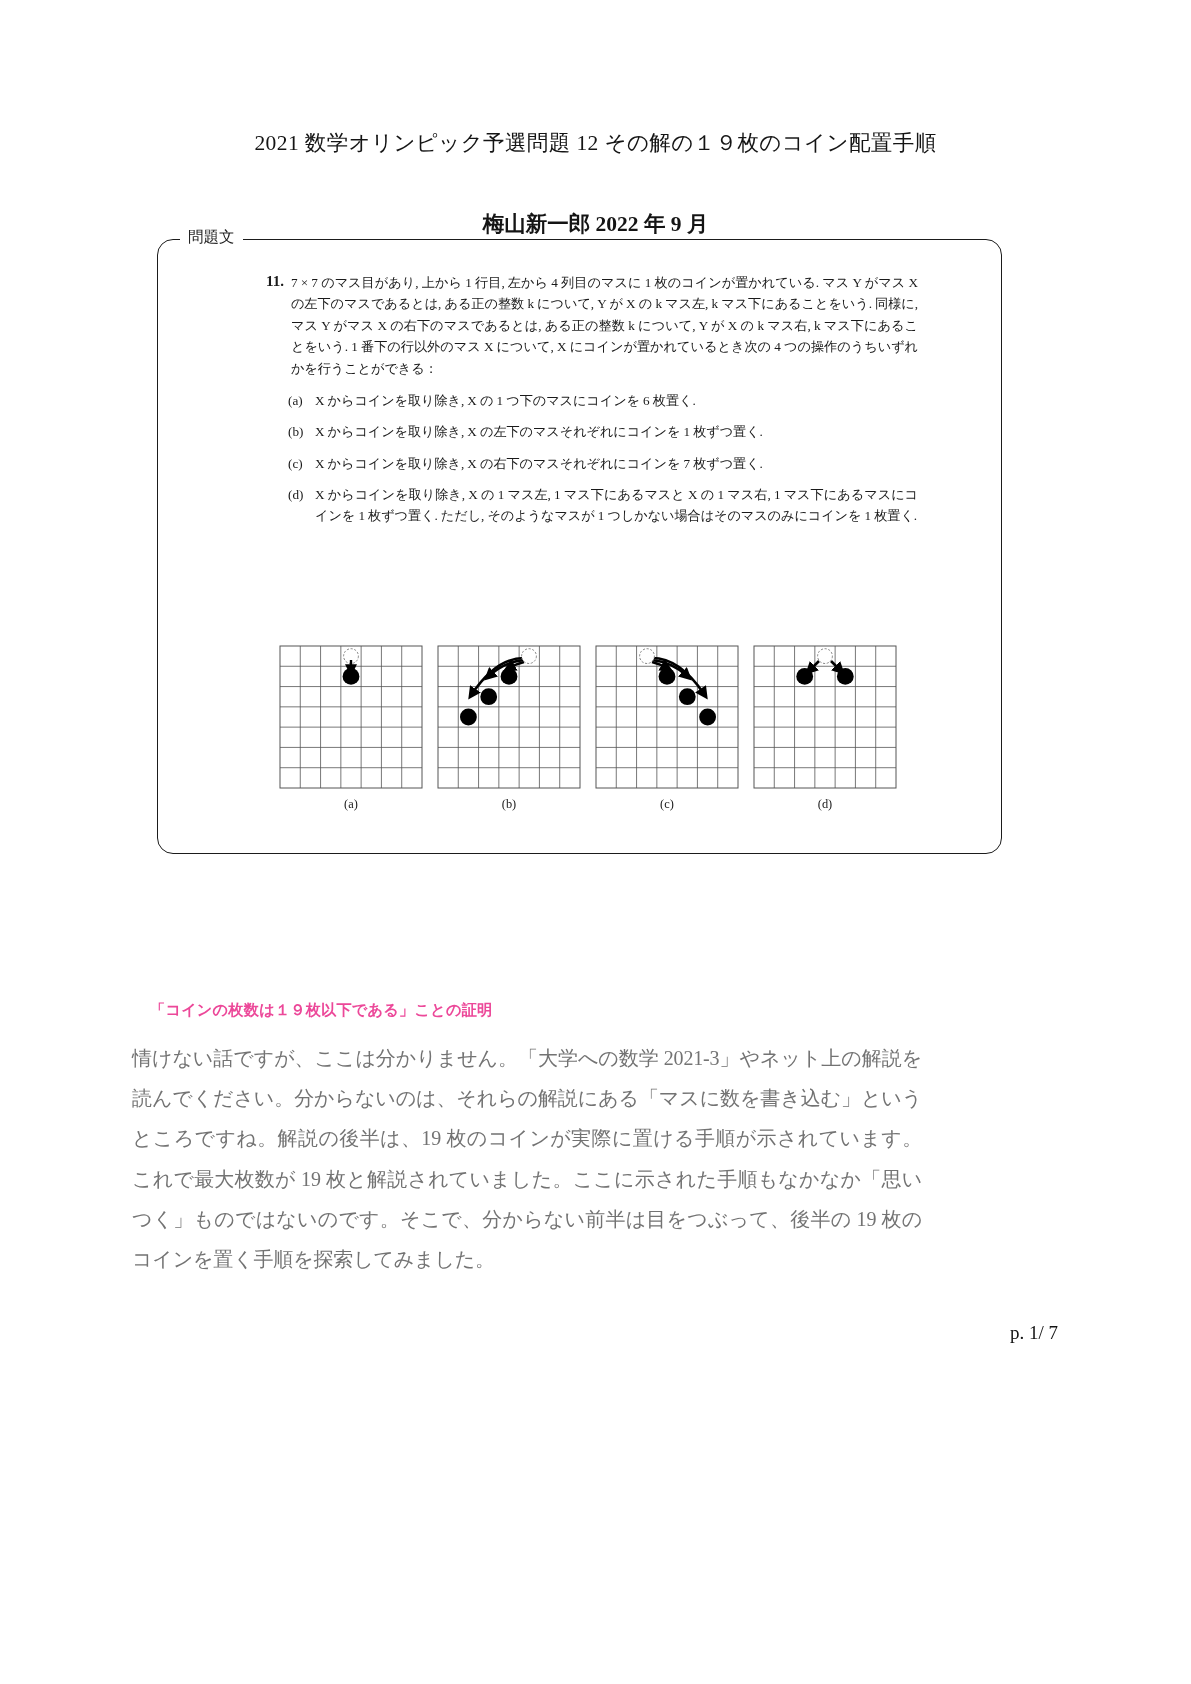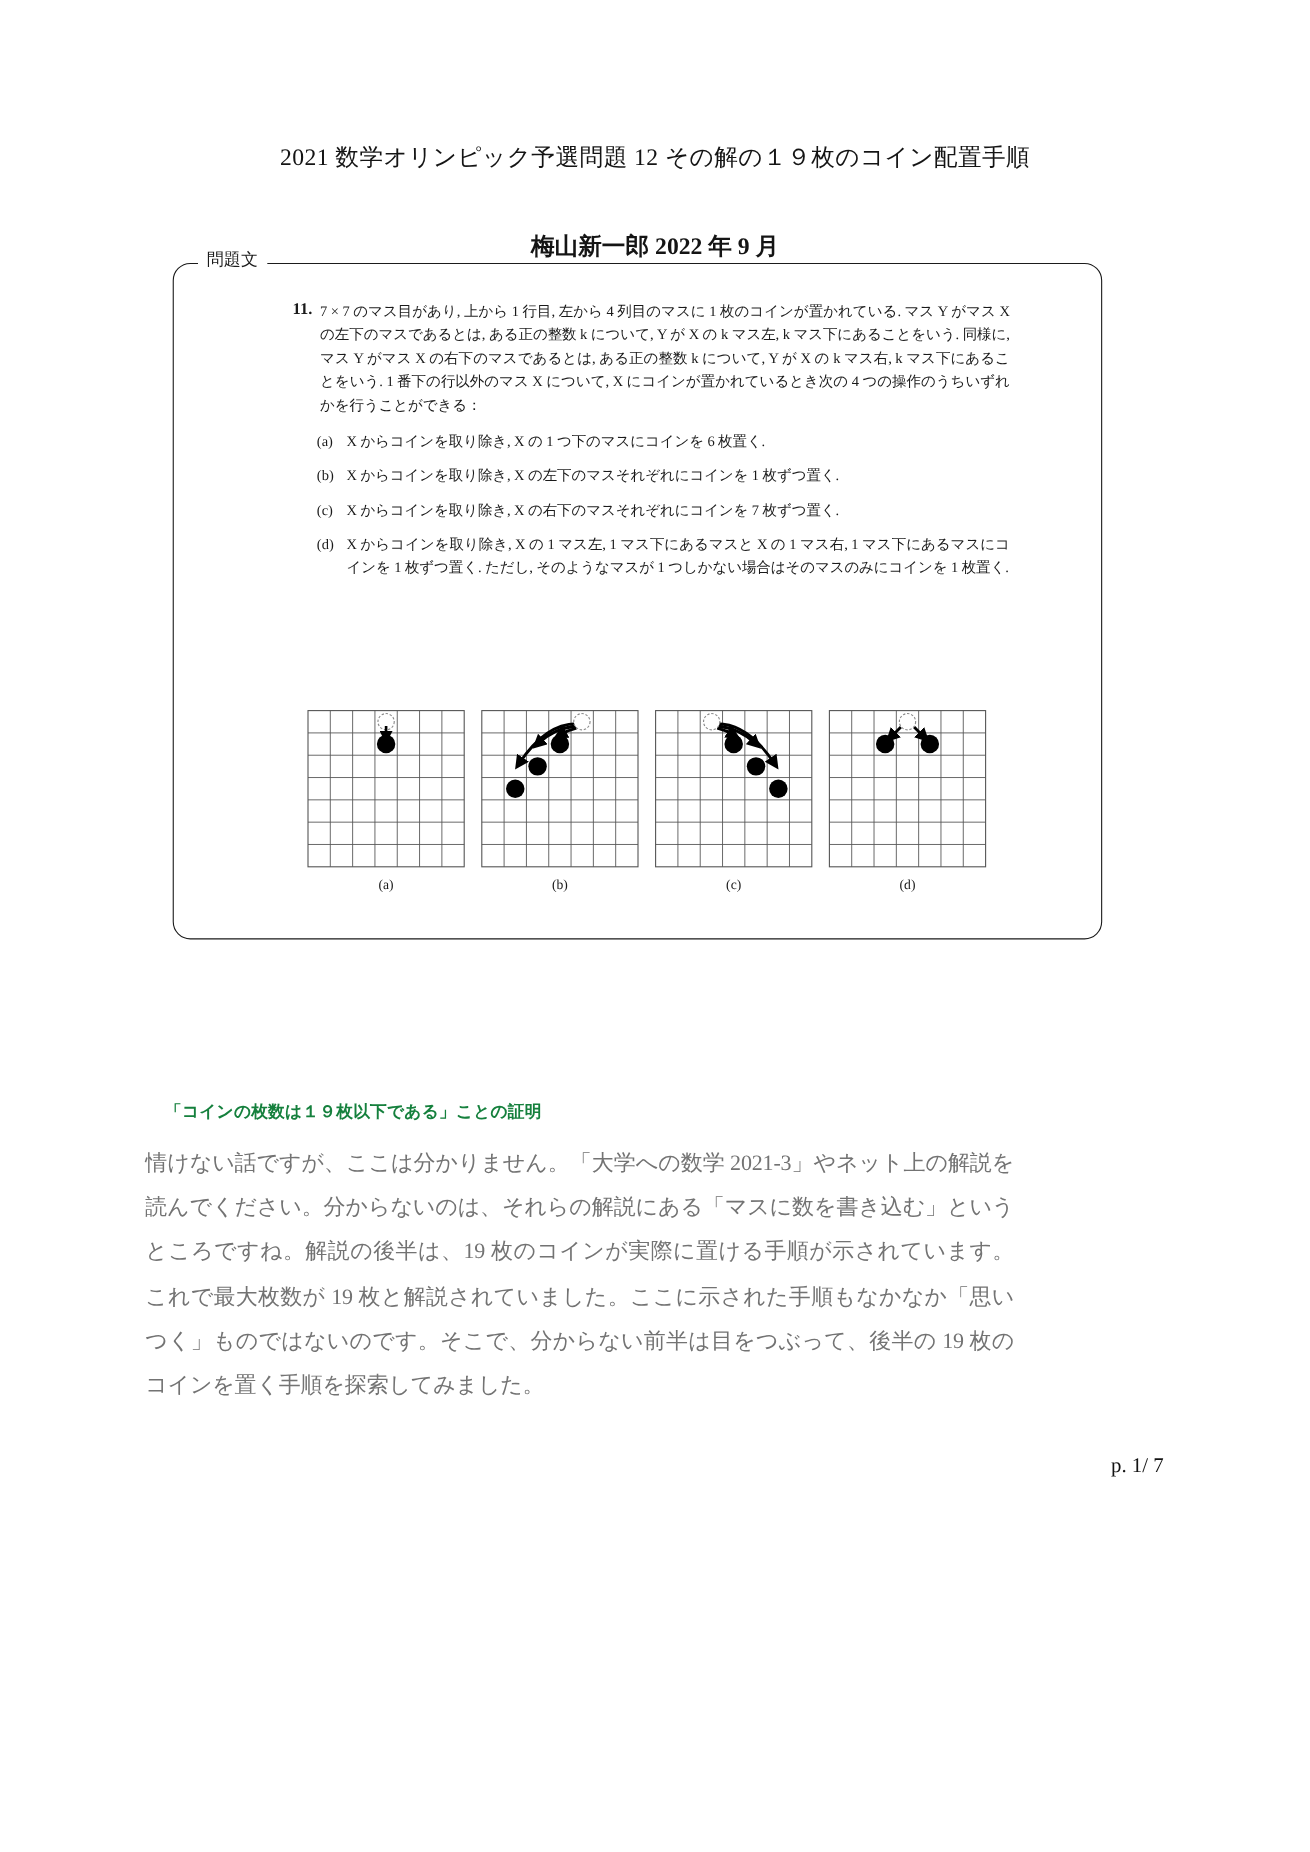--- a/index.html
+++ b/index.html
@@ -149,21 +149,21 @@
     position: absolute;
     left: 132px;
     top: 1000px;
     width: 790px;
   }
   .prose-heading {
     font-family: "DejaVu Sans", "Liberation Sans", sans-serif;
     font-weight: bold;
     font-size: 15.2px;
     padding-left: 18px;
-    color: #15803d;
+    color: #ec4899;
     letter-spacing: 0.2px;
   }
   .prose-para {
     margin-top: 17px;
     font-size: 20px;
     line-height: 2.01;
     text-align: justify;
     color: #737373;
     letter-spacing: -0.15px;
   }

